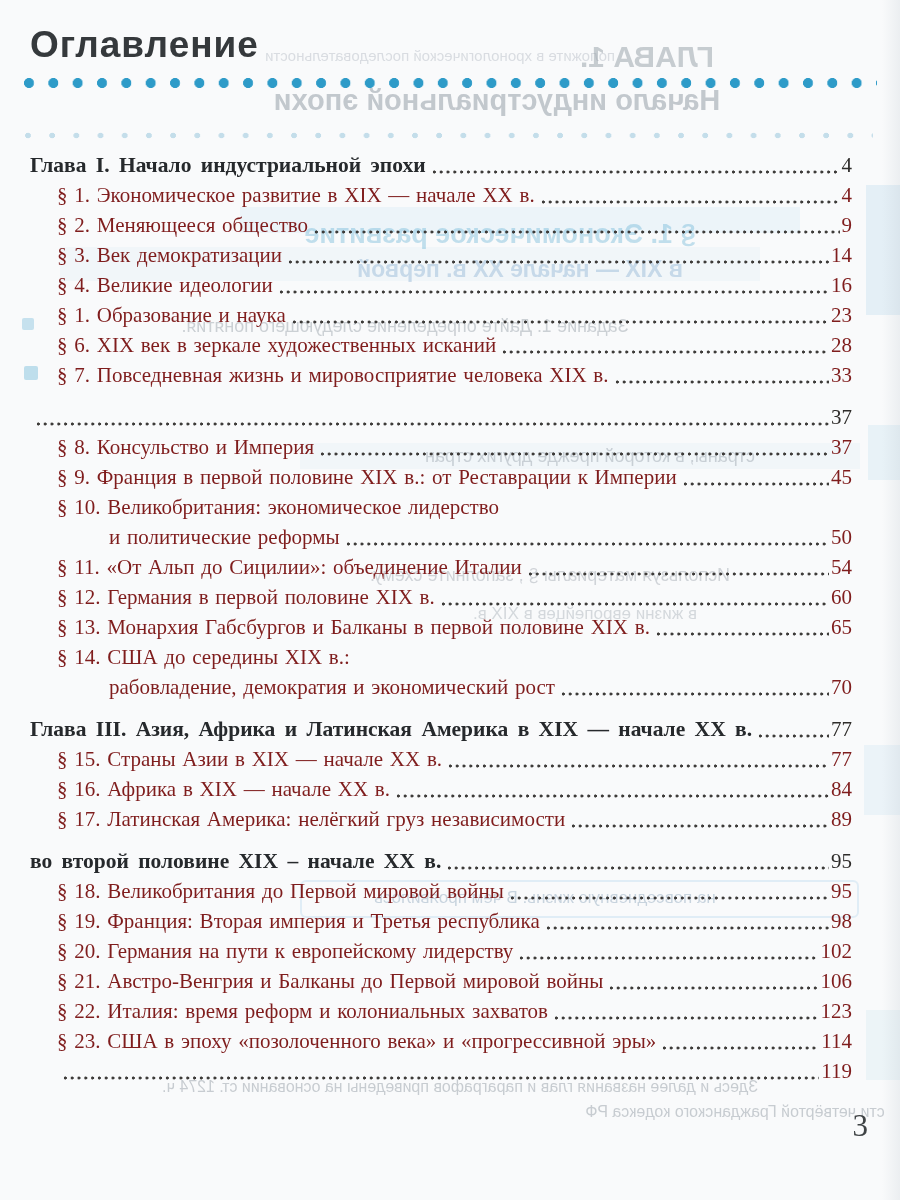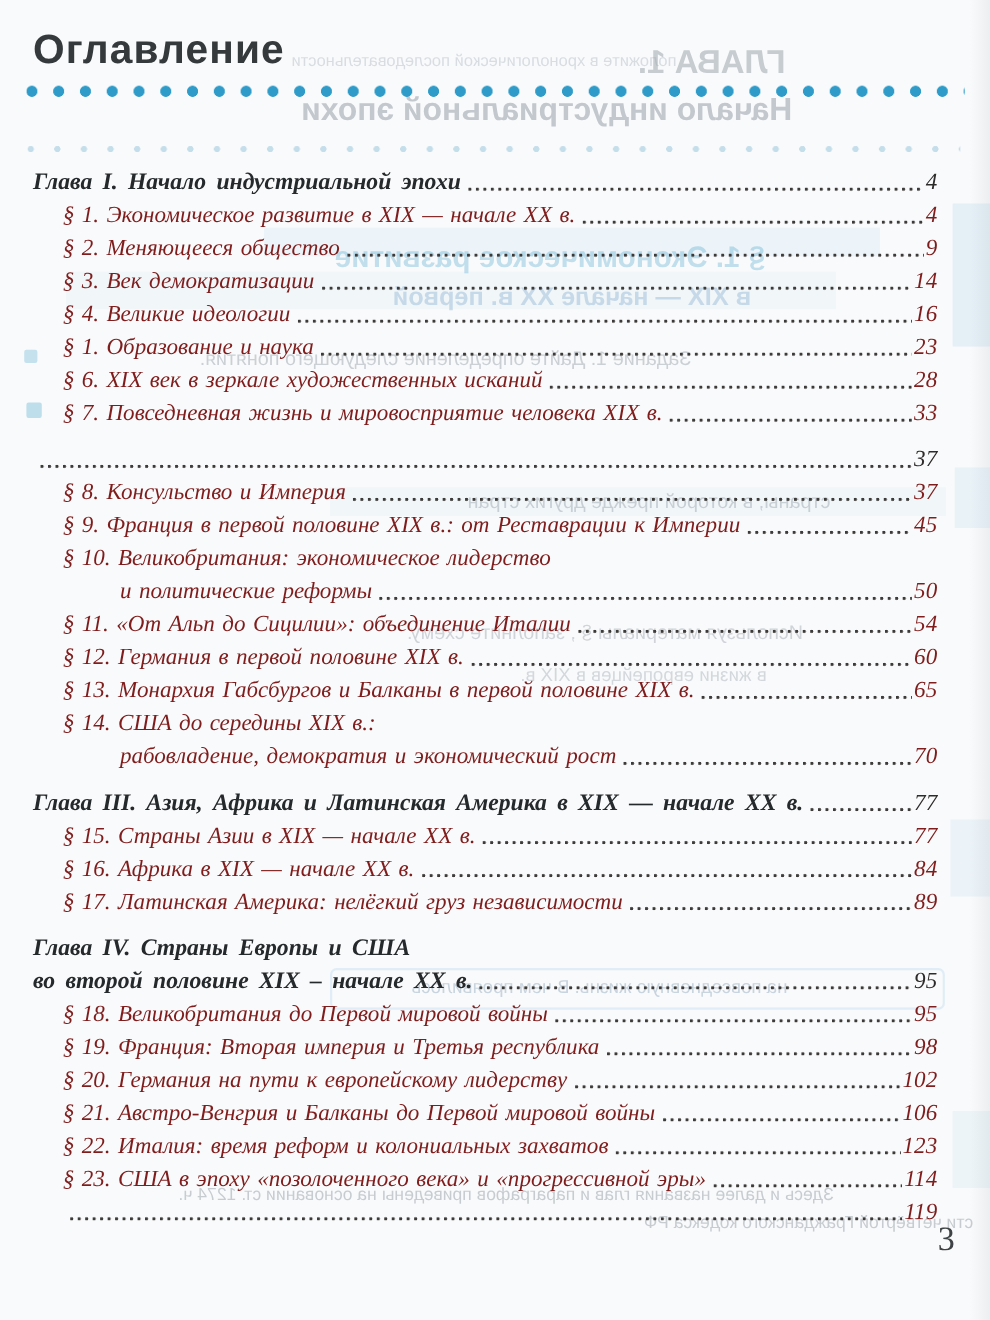--- a/index.html
+++ b/index.html
@@ -27,21 +27,21 @@
   .dots-row-faint{
     position:absolute;left:25px;top:131px;width:848px;height:9px;
     background-image:radial-gradient(circle at 3px 4.5px, rgba(110,175,205,.38) 2.6px, rgba(0,0,0,0) 3.1px);
     background-size:24.2px 9px;background-repeat:repeat-x;
   }
 
   
   .toc{position:absolute;left:30px;right:48px;top:150px;}
   .chapter{margin-top:12px;}
   .chapter:first-child{margin-top:0;}
-  .row{display:flex;align-items:flex-start;line-height:30px;font-size:21px;font-style:italic;}
+  .row{display:flex;align-items:flex-start;line-height:30px;font-size:21px;}
   .chapter-title-row .label{
     font-weight:bold;font-size:21.5px;color:#26292c;word-spacing:4px;
   }
   .item-row{padding-left:27px;color:#7f1d1d;}
   .item-row .label{word-spacing:1.5px;}
   .item-row.cont{padding-left:79px;}
   .label{white-space:nowrap;}
   .leader{
     flex:1 1 auto;min-width:18px;height:6px;align-self:flex-end;
     margin:0 2px 5px 6px;
@@ -228,23 +228,20 @@
           <span class="pg">84</span>
         </div>
         <div class="row item-row">
           <span class="label">§ 17. Латинская Америка: нелёгкий груз независимости</span>
           <div class="leader"></div>
           <span class="pg">89</span>
         </div>
       </div>
       <div class="chapter">
         <div class="row chapter-title-row">
-          <span class="label">Глава IV. Страны Европы и США</span>
-        </div>
-        <div class="row chapter-title-row">
           <span class="label">во второй половине XIX – начале XX в.</span>
           <div class="leader"></div>
           <span class="pg">95</span>
         </div>
         <div class="row item-row">
           <span class="label">§ 18. Великобритания до Первой мировой войны</span>
           <div class="leader"></div>
           <span class="pg">95</span>
         </div>
         <div class="row item-row">

